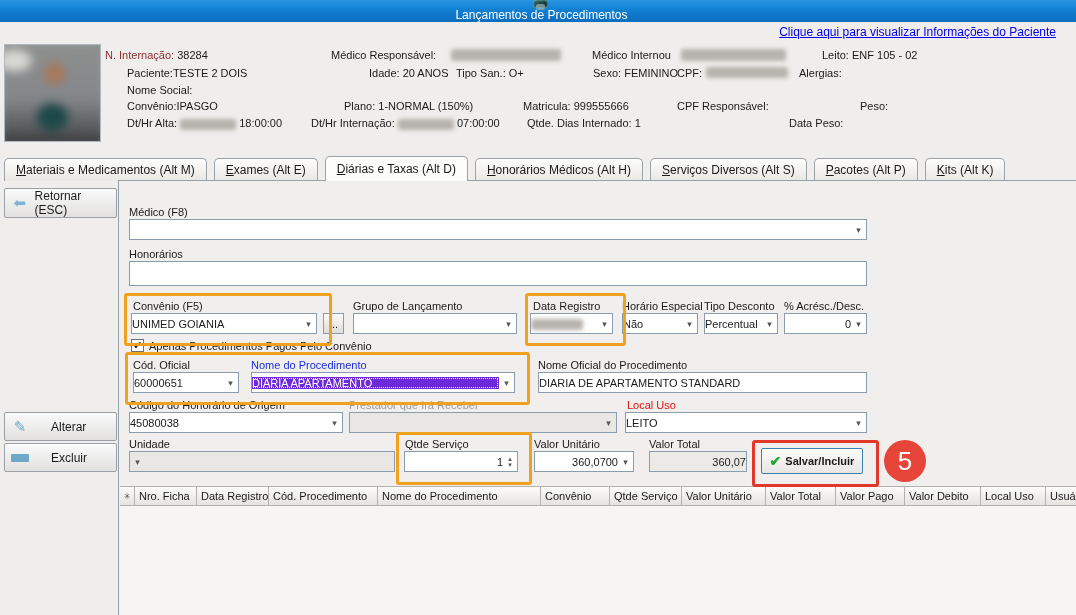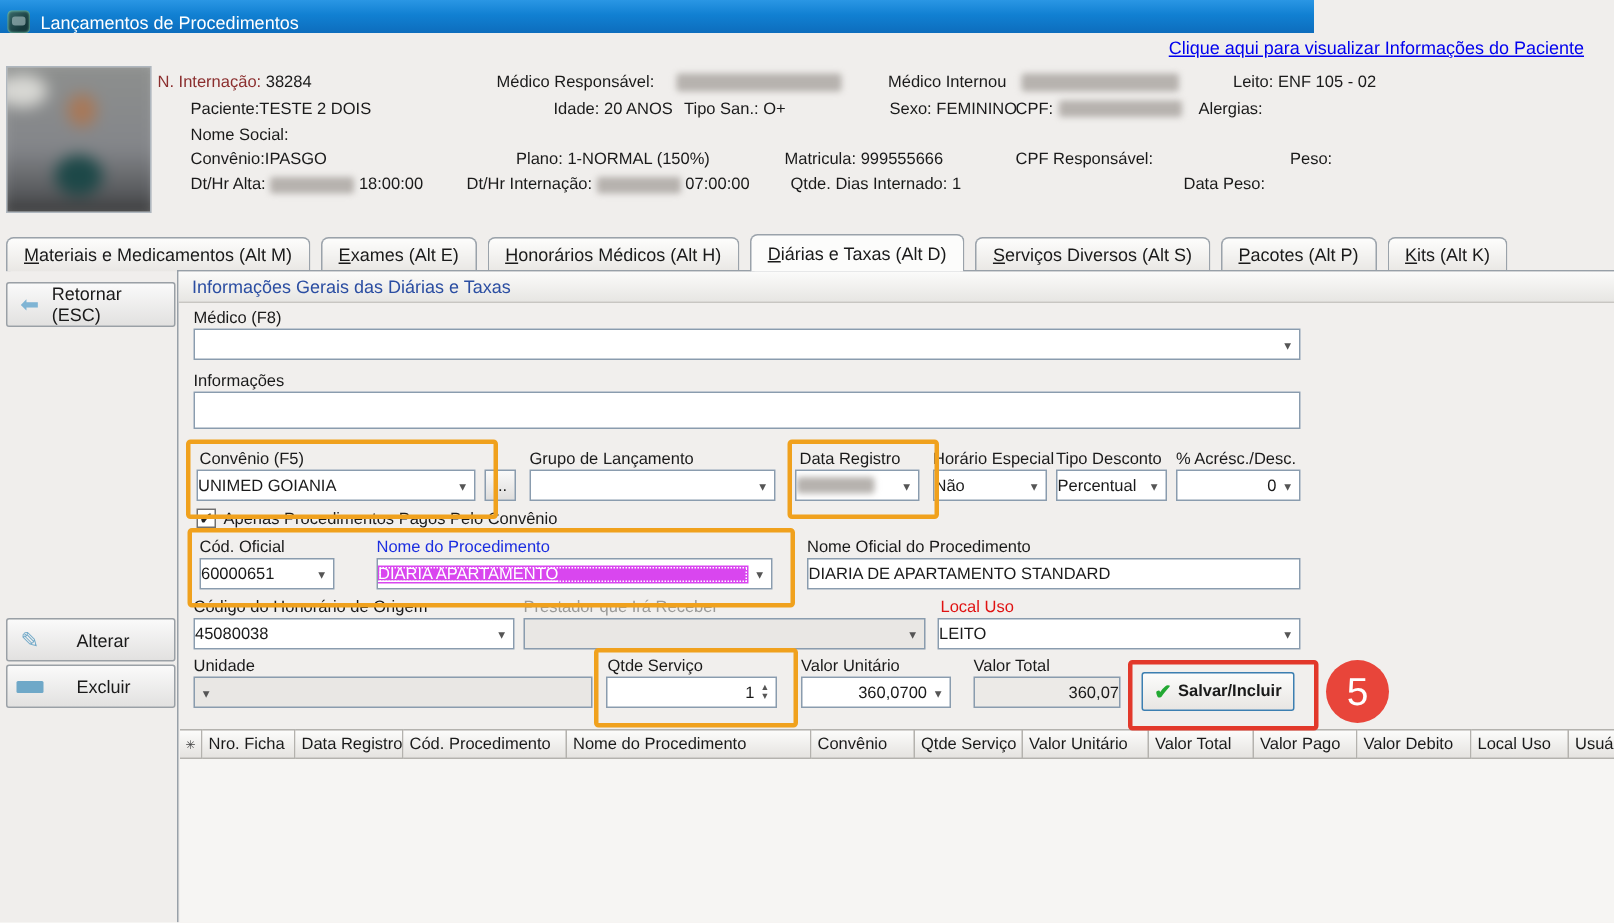--- a/index.html
+++ b/index.html
@@ -1,20 +1,20 @@
 <!DOCTYPE html>
 <html><head>
 <meta charset="utf-8">
 <style>
   html,body{margin:0;padding:0;}
   #win{position:relative;width:1076px;height:615px;background:#f0eeec;overflow:hidden;
        font-family:"Liberation Sans",sans-serif;font-size:11px;color:#1a1a1a;}
   
-  #titlebar{position:absolute;left:0;top:0;width:876px;height:22px;
-    background:linear-gradient(180deg,#2a96e4 0%,#1180d2 45%,#0d6dbd 100%);display:flex;align-items:flex-end;}
+  #titlebar{position:absolute;left:0;top:0;width:1076px;height:22px;
+    background:linear-gradient(180deg,#2a96e4 0%,#1180d2 45%,#0d6dbd 100%);display:flex;align-items:center;flex-direction:column;}
   #appicon{width:15px;height:15px;margin-left:5px;border-radius:3px;
     background:linear-gradient(135deg,#3a6a6a,#16393c 70%);box-shadow:inset 0 0 2px #9fd;position:relative;}
   #appicon::after{content:"";position:absolute;left:3px;top:4px;width:9px;height:6px;border-radius:2px;background:#9ab4b6;opacity:.7;}
   #title{color:#fff;font-size:12px;margin-left:7px;}
   
   .link{position:absolute;top:25px;right:20px;color:#0000ee;text-decoration:underline;font-size:12px;cursor:pointer;}
   
   .hlbl{position:absolute;white-space:nowrap;color:#1a1a1a;}
   .maroon{color:#8b2e2e;}
   .redact{display:inline-block;background:#b6b2ae;filter:blur(2px);border-radius:2px;height:11px;vertical-align:middle;}
@@ -49,21 +49,21 @@
   .lbl.blue{color:#1b2ee0;}
   .lbl.red{color:#e01212;}
   .lbl.gray{color:#9a9a98;}
   .fld{position:absolute;height:21px;box-sizing:border-box;background:#fff;border:1px solid #8a9cae;
     display:flex;align-items:center;font-size:11px;overflow:hidden;}
   .fld .val{flex:1;padding:0 0;white-space:nowrap;}
   .fld .val.right{text-align:right;}
   .fld .dd{width:15px;text-align:center;color:#555;font-size:9px;flex:none;}
   .fld.disabled{background:#e9e7e4;color:#7c7c7a;}
   .fld.readonly{background:#eceae7;justify-content:flex-end;}
-  .sel{background:#d946ef;color:#fff;outline:1px dotted #fff;outline-offset:-2px;text-decoration:underline;}
+  .sel{background:#6d28d9;color:#fff;outline:1px dotted #fff;outline-offset:-2px;}
   .spinbtns{width:14px;display:flex;flex-direction:column;line-height:6px;font-size:7px;color:#555;text-align:center;flex:none;}
   .chk{position:absolute;width:13px;height:13px;background:#fff;border:1px solid #707070;box-sizing:border-box;
     display:flex;align-items:center;justify-content:center;font-size:11px;color:#222;cursor:pointer;}
   .smallbtn{position:absolute;height:21px;box-sizing:border-box;background:linear-gradient(180deg,#fafafa,#dfdedd);
     border:1px solid #8a9cae;display:flex;align-items:center;justify-content:center;font-size:11px;cursor:pointer;}
   
   .hibox{position:absolute;border:3px solid #f0a11d;border-radius:3px;pointer-events:none;z-index:5;}
   .hibox.red{border-color:#e2382a;}
   
   #savebtn{position:absolute;left:642px;top:267px;width:102px;height:26px;box-sizing:border-box;
@@ -125,25 +125,25 @@
   <span class="hlbl" style="left:527px;top:117px"><span>Qtde. Dias Internado:</span> <span>1</span></span>
   <span class="hlbl" style="left:789px;top:117px">Data Peso:</span>
 
   <div id="tabs">
     <div class="tab">
         <span class="tab-label">Materiais e Medicamentos (Alt M)</span>
       </div>
     <div class="tab">
         <span class="tab-label">Exames (Alt E)</span>
       </div>
-    <div class="tab">
-        <span class="tab-label">Honorários Médicos (Alt H)</span>
-      </div>
     <div class="tab active">
         <span class="tab-label">Diárias e Taxas (Alt D)</span>
+      </div>
+    <div class="tab">
+        <span class="tab-label">Honorários Médicos (Alt H)</span>
       </div>
     <div class="tab">
         <span class="tab-label">Serviços Diversos (Alt S)</span>
       </div>
     <div class="tab">
         <span class="tab-label">Pacotes (Alt P)</span>
       </div>
     <div class="tab">
         <span class="tab-label">Kits (Alt K)</span>
       </div>
@@ -156,31 +156,28 @@
   <div class="sbtn" style="top:412px;height:27px">
     <span class="sicon" style="color:#6fa8c8;font-size:15px">✎</span>
     <span style="margin-left:16px">Alterar</span>
   </div>
   <div class="sbtn" style="top:443px;height:27px">
     <span class="sicon"><span style="display:inline-block;width:18px;height:8px;background:#6fa8c8;border-radius:1px"></span></span>
     <span style="margin-left:16px">Excluir</span>
   </div>
 
   <div id="panel">
-    <div id="grouphdr">
-        <span>Informações Gerais das Diárias e Taxas</span>
-      </div>
 
     <span class="lbl" style="left:10px;top:25px">Médico (F8)</span>
     <div class="fld" style="left:10px;top:38px;width:738px">
       <span class="val"></span>
       <span class="dd">▾</span>
     </div>
 
-    <span class="lbl" style="left:10px;top:67px">Informações</span>
+    <span class="lbl" style="left:10px;top:67px">Honorários</span>
     <div class="fld" style="left:10px;top:80px;width:738px;height:25px">
       <span class="val"></span>
     </div>
 
     <span class="lbl" style="left:14px;top:119px">Convênio (F5)</span>
     <div class="fld" style="left:12px;top:132px;width:186px">
       <span class="val">UNIMED GOIANIA</span>
       <span class="dd">▾</span>
     </div>
     <div class="smallbtn" style="left:204px;top:132px;width:21px">
@@ -218,21 +215,21 @@
       <span class="val right">0</span>
       <span class="dd">▾</span>
     </div>
 
     <div class="chk" style="left:12px;top:158px">
         <span>✔</span>
       </div>
     <span class="lbl" style="left:30px;top:159px">Apenas Procedimentos Pagos Pelo Convênio</span>
 
     <span class="lbl" style="left:14px;top:178px">Cód. Oficial</span>
-    <div class="fld" style="left:14px;top:191px;width:90px">
+    <div class="fld" style="left:14px;top:191px;width:106px">
       <span class="val">60000651</span>
       <span class="dd">▾</span>
     </div>
     <span class="lbl blue" style="left:132px;top:178px">Nome do Procedimento</span>
     <div class="fld" style="left:132px;top:191px;width:264px">
       <span class="val sel">DIARIA APARTAMENTO</span>
       <span class="dd">▾</span>
     </div>
     <div class="hibox" style="left:6px;top:171px;width:399px;height:47px"></div>
 

